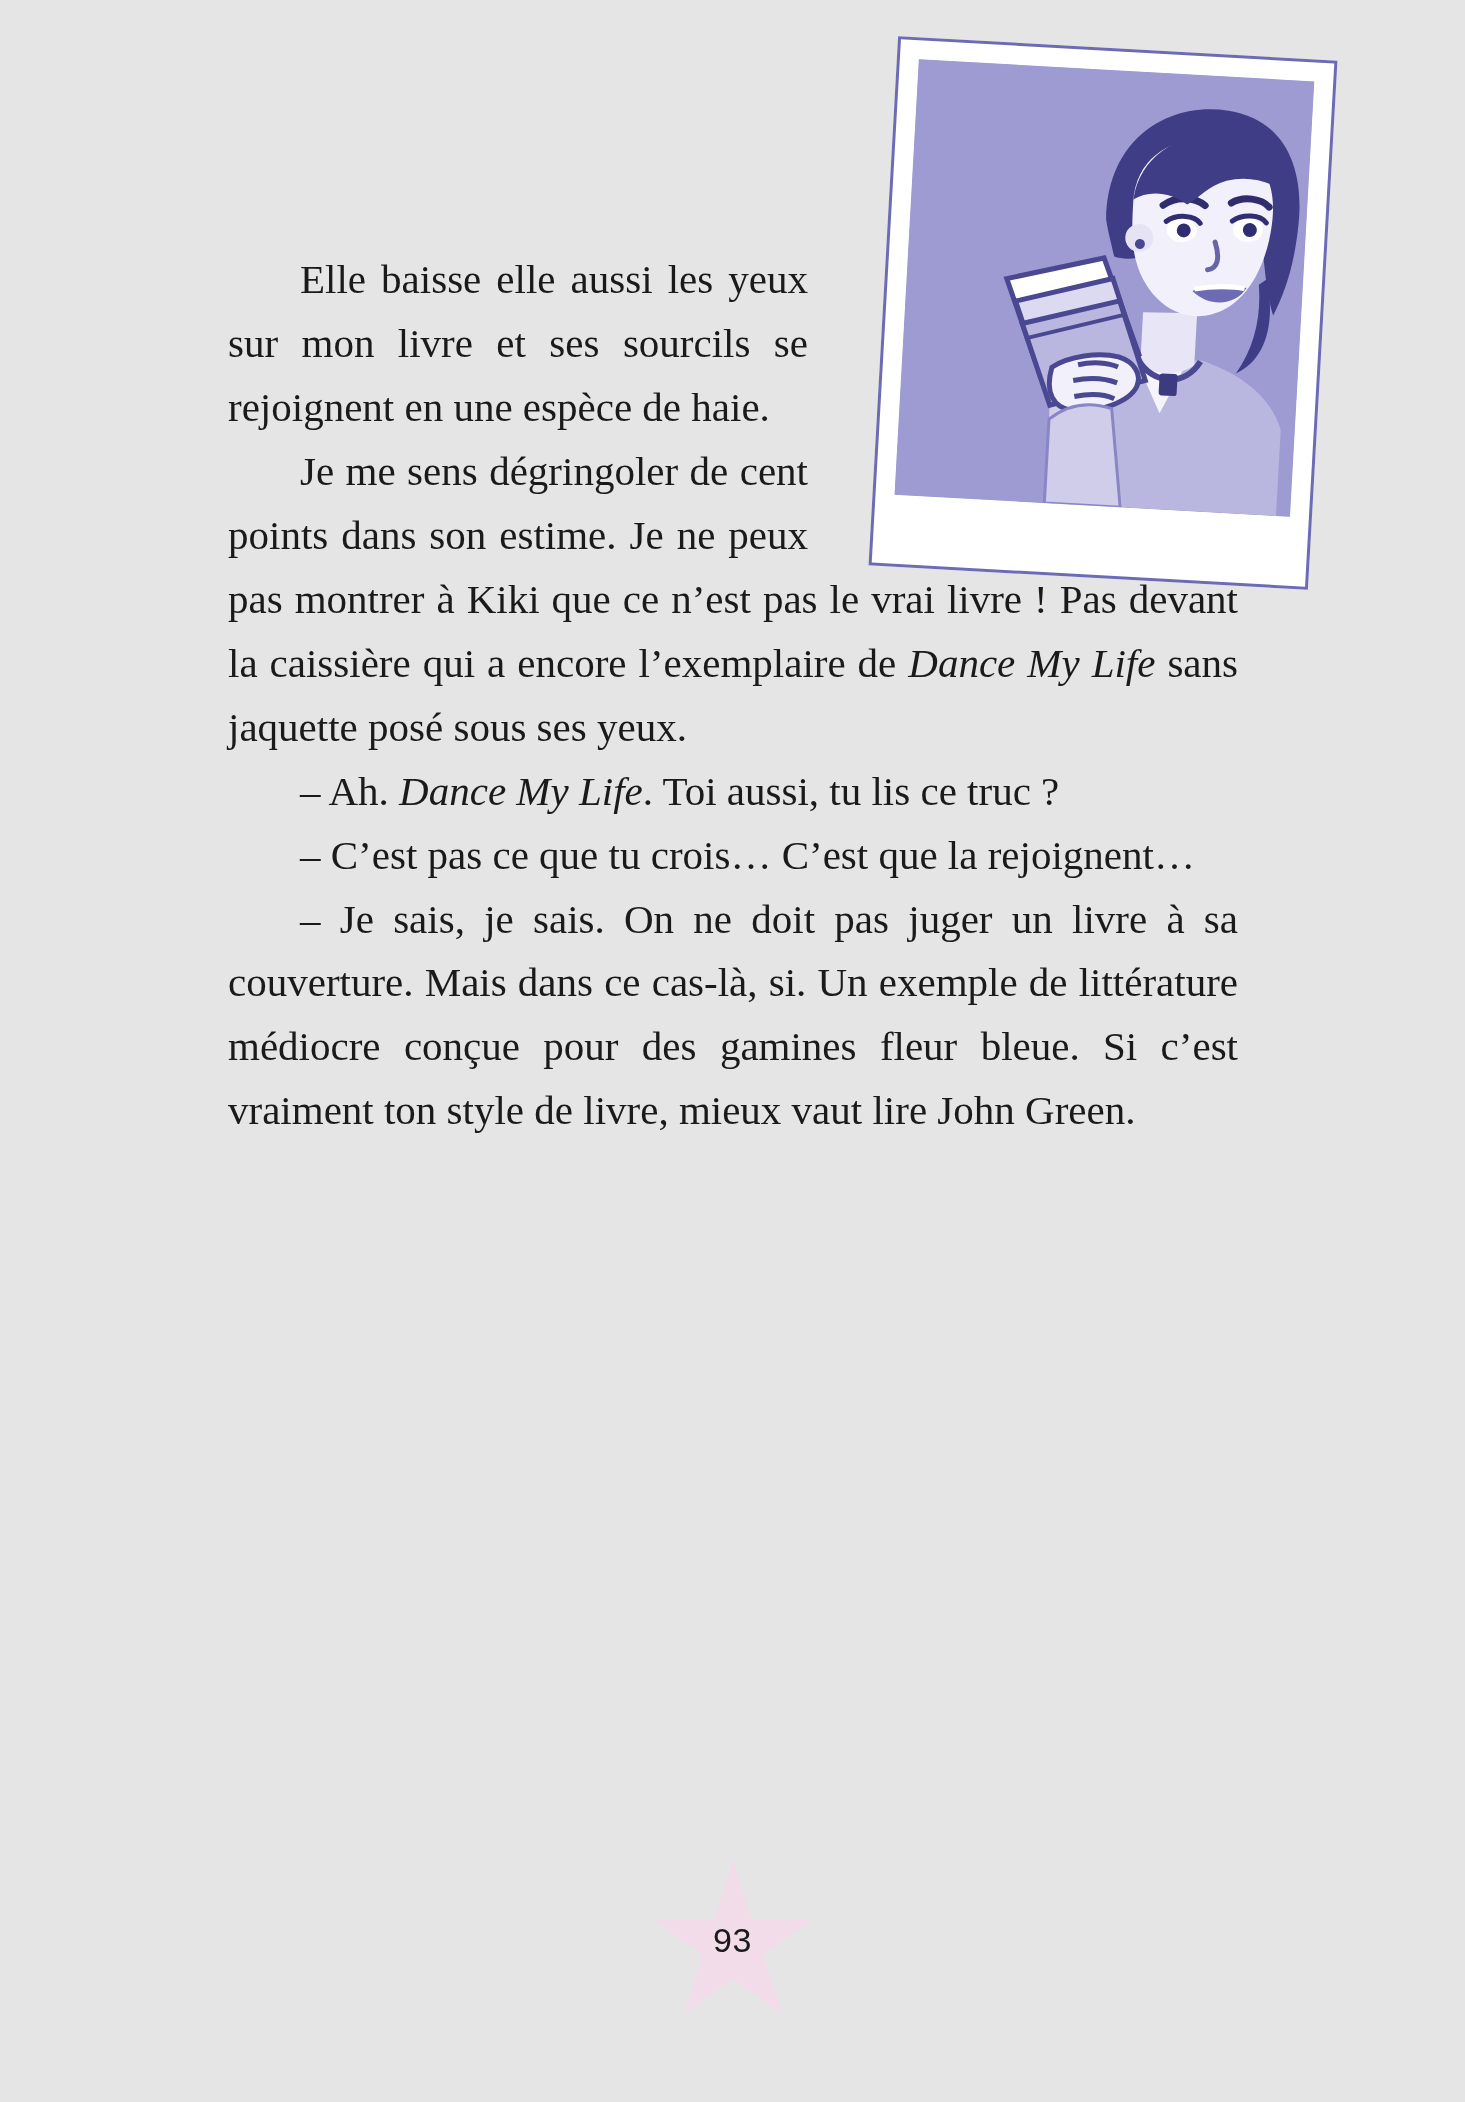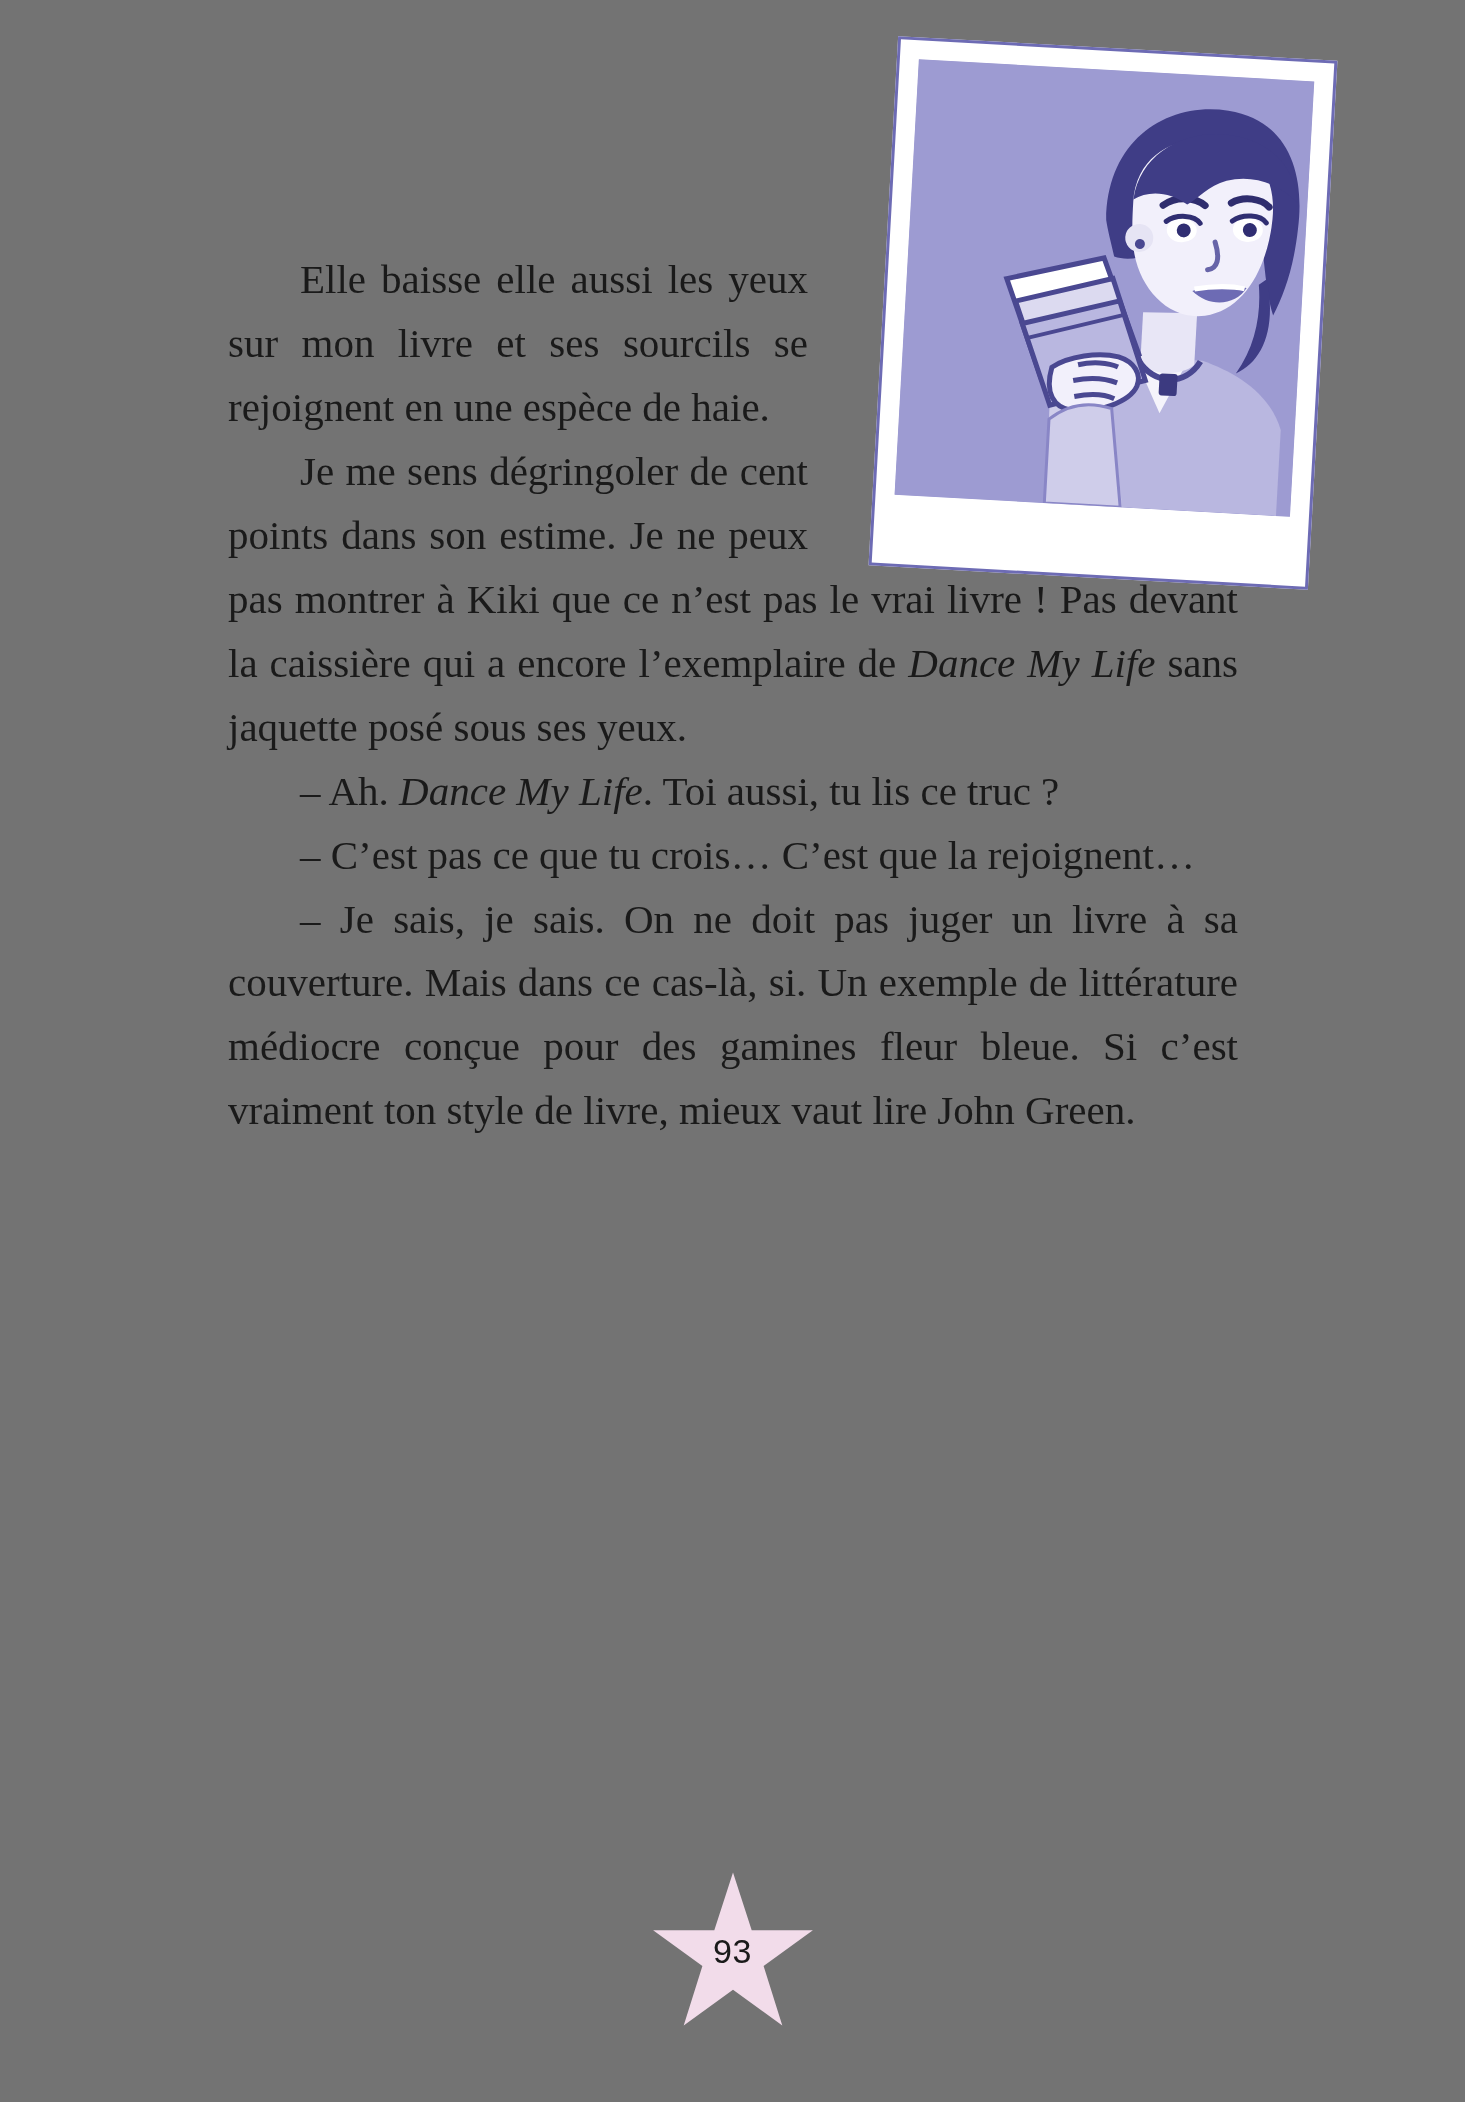--- a/index.html
+++ b/index.html
@@ -4,21 +4,21 @@
 <style>
   html, body {
     margin: 0;
     padding: 0;
     background: #ffffff;
   }
   .page {
     position: relative;
     width: 1465px;
     height: 2102px;
-    background: #737373;
+    background: #e5e5e5;
     overflow: hidden;
     font-family: "Liberation Serif", serif;
     color: #1a1a1a;
   }
 
   
   .polaroid {
     position: absolute;
     top: 48px;
     left: 883px;
@@ -67,21 +67,21 @@
     width: 430px;
     height: 290px;
     shape-outside: none;
   }
 
   
   .page-number-wrap {
     position: absolute;
     left: 0;
     right: 0;
-    bottom: 63px;
+    bottom: 74px;
     text-align: center;
     height: 190px;
   }
   .star {
     position: absolute;
     left: 50%;
     bottom: 0;
     transform: translateX(-50%);
     width: 170px;
     height: 170px;

